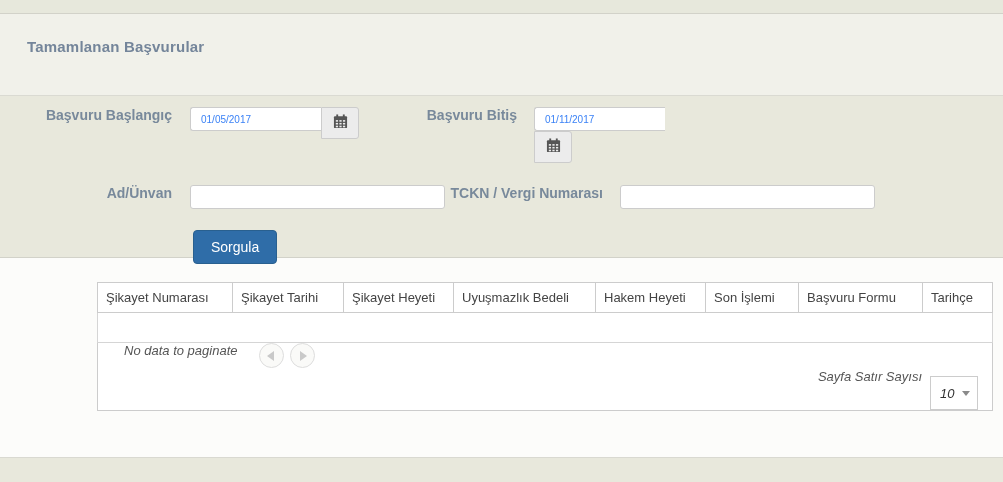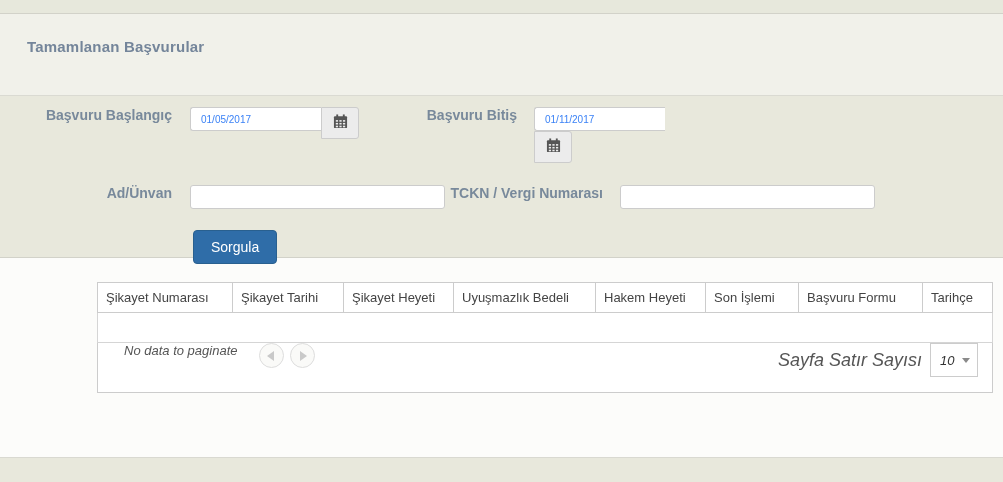--- a/index.html
+++ b/index.html
@@ -91,25 +91,25 @@
     width:0; height:0; margin-right:2px;
     border-top:5px solid transparent; border-bottom:5px solid transparent;
     border-right:7px solid #c9c9c9;
   }
   .tri-right {
     width:0; height:0; margin-left:2px;
     border-top:5px solid transparent; border-bottom:5px solid transparent;
     border-left:7px solid #c9c9c9;
   }
   .page-size { margin-left:auto; display:flex; align-items:center; }
-  .page-size .ps-label { font-size:18px; color:#555; margin-right:8px; }
+  .page-size .ps-label { font-size:13px; color:#555; margin-right:8px; }
   .select-box {
     width:48px; height:34px; border:1px solid #cccccc; background:#ffffff;
     display:flex; align-items:center; padding-left:9px; cursor:pointer;
-    font-size:13px; color:#333;
+    font-size:13px; color:#333;margin-top:33px;
   }
   .caret-down {
     width:0; height:0; margin-left:auto; margin-right:7px;
     border-left:4px solid transparent; border-right:4px solid transparent;
     border-top:5px solid #8a8a8a;
   }
   .bottom-strip {
     height:25px; background:#e8e8dc; border-top:1px solid #d9d9d1;
   }
 </style>

